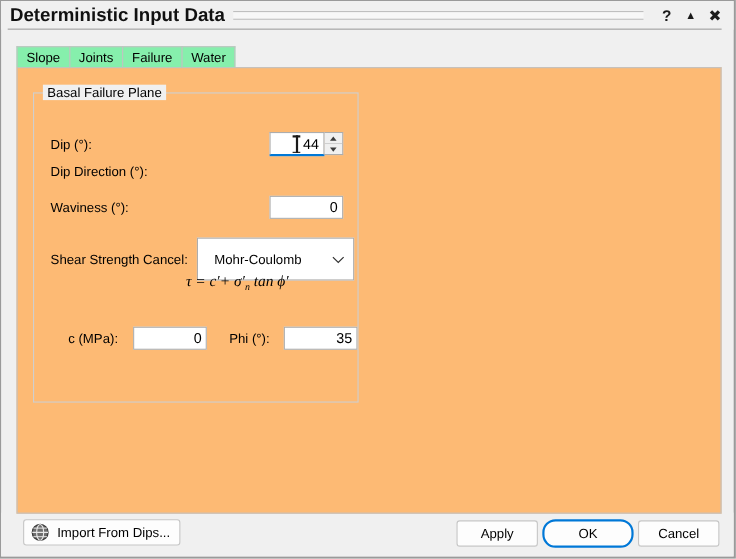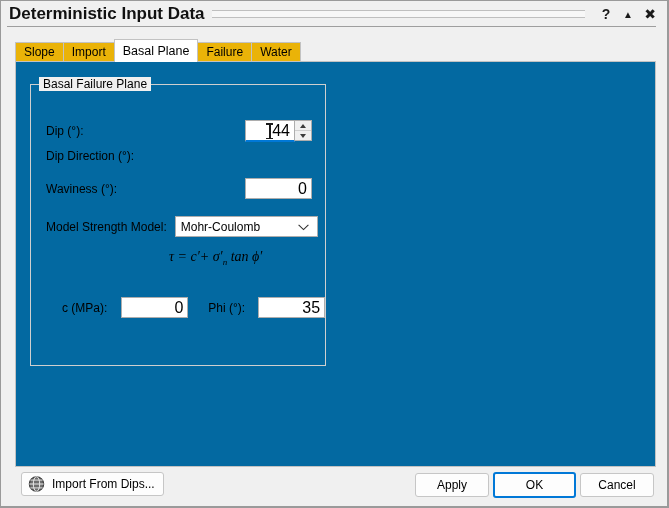--- a/index.html
+++ b/index.html
@@ -88,21 +88,21 @@
     z-index: 3;
   }
   .tab {
     position: relative;
     height: 19px;
     padding: 0 8px;
     display: flex;
     align-items: center;
     justify-content: center;
     box-sizing: border-box;
-    background: #eab308;
+    background: #86efac;
     border: 1px solid #c2c2c2;
     border-bottom: none;
     font-size: 12px;
     color: #000;
     margin-right: -1px;
     white-space: nowrap;
     cursor: default;
   }
   .tab.active {
     height: 23px;
@@ -113,21 +113,21 @@
     font-size: 12.5px;
   }
 
   
   #tabpanel {
     position: absolute;
     left: 14px; top: 60px;
     width: 641px;
     height: 406px;
     box-sizing: border-box;
-    background: #0369a1;
+    background: #fdba74;
     border: 1px solid #c2c2c2;
     z-index: 2;
   }
 
   
   #groupbox {
     position: absolute;
     left: 14px; top: 22px;
     width: 296px;
     height: 282px;
@@ -159,21 +159,21 @@
   .textbox {
     position: relative;
     box-sizing: border-box;
     height: 21px;
     background: #ffffff;
     border: 1px solid #adadad;
     display: flex;
     align-items: center;
     justify-content: flex-end;
     padding-right: 4px;
-    font-size: 16px;
+    font-size: 13px;
     color: #000;
     cursor: text;
   }
   .textbox.focused {
     border-bottom: 2px solid #0078d7;
     height: 22px;
   }
   
   .ibeam {
     position: absolute;
@@ -228,26 +228,26 @@
     border-right: 3.5px solid transparent;
   }
   .arrow-up { border-bottom: 4px solid #3b3b3b; }
   .arrow-dn { border-top: 4px solid #3b3b3b; }
 
   
   .combobox {
     position: relative;
     box-sizing: border-box;
     width: 143px;
-    height: 21px;
+    height: 39px;
     background: #ffffff;
     border: 1px solid #adadad;
     display: flex;
     align-items: center;
-    padding-left: 5px;
+    padding-left: 15px;
     font-size: 12px;
     color: #000;
     cursor: default;
   }
   .combo-arrow {
     position: absolute;
     right: 8px; top: 50%;
     transform: translateY(-50%);
   }
 
@@ -299,41 +299,40 @@
     padding-left: 30px;
   }
   #dips-icon {
     position: absolute;
     left: 6px; top: 50%;
     transform: translateY(-50%);
     width: 17px; height: 17px;
   }
 
   #btn-apply  { position: absolute; left: 414px; top: 472px; width: 74px; }
-  #btn-ok     { position: absolute; left: 492px; top: 471px; width: 83px; height: 26px; }
+  #btn-ok     { position: absolute; left: 492px; top: 471px; width: 83px; height: 26px; border-radius: 12px; }
   #btn-cancel { position: absolute; left: 579px; top: 472px; width: 74px; }
 </style>
 </head>
 <body>
 
 <div id="window">
 
   <div id="titlebar">
     <span id="title-text">Deterministic Input Data</span>
     <div id="title-rule"></div>
     <button class="title-btn" id="btn-help">?</button>
     <button class="title-btn" id="btn-pin">▲</button>
     <button class="title-btn" id="btn-close">✖</button>
   </div>
   <div id="title-underline"></div>
 
   <div id="tabstrip">
     <div class="tab">Slope</div>
-    <div class="tab">Import</div>
-    <div class="tab active">Basal Plane</div>
+    <div class="tab">Joints</div>
     <div class="tab">Failure</div>
     <div class="tab">Water</div>
   </div>
 
   <div id="tabpanel">
 
     <div id="groupbox">
       <span id="group-legend">Basal Failure Plane</span>
 
       <div class="row" style="left:15px; top:35px; width:266px;">
@@ -361,21 +360,21 @@
       </div>
 
       <div class="row" style="left:15px; top:93px; width:266px;text-align:right;">
         <span class="field-label">Waviness (°):</span>
         <div class="textbox" style="margin-left:auto; width:67px;">
           <span>0</span>
         </div>
       </div>
 
       <div class="row" style="left:15px; top:131px;">
-        <span class="field-label">Model Strength Model:</span>
+        <span class="field-label">Shear Strength Cancel:</span>
         <div class="combobox" style="margin-left:8px;">
           <span>Mohr-Coulomb</span>
           <span class="combo-arrow">
             <svg width="11" height="7" viewBox="0 0 11 7">
               <path d="M0.6 0.8 L5.5 5.6 L10.4 0.8" fill="none" stroke="#303030" stroke-width="1.1"></path>
             </svg>
           </span>
         </div>
       </div>
 

